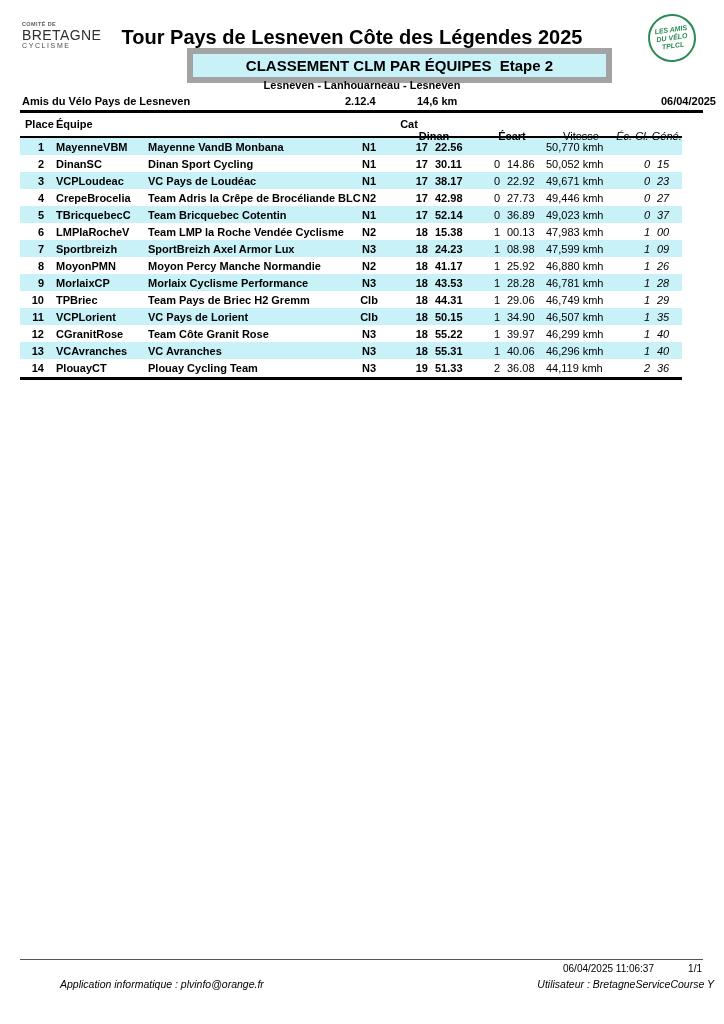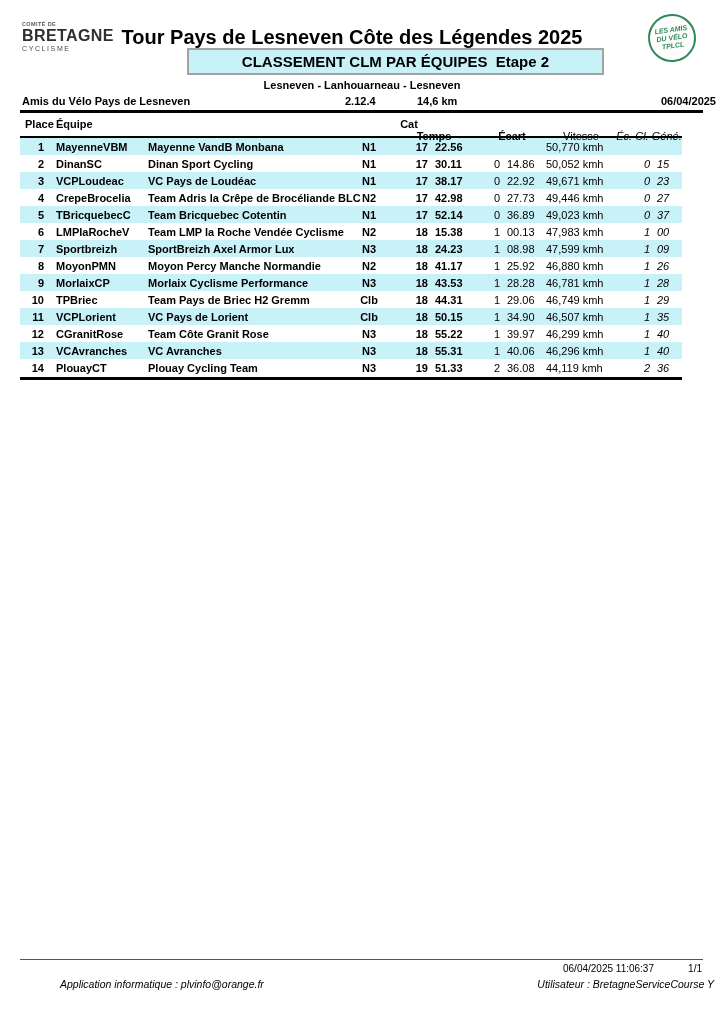--- a/index.html
+++ b/index.html
@@ -2,30 +2,30 @@
 <html style="--hl: #c8f2f8;"><head>
 <meta charset="utf-8">
 <style>
   html,body{margin:0;padding:0;background:#fff;}
   .page{position:relative;width:724px;height:1024px;background:#fff;overflow:hidden;
         font-family:"Liberation Sans","DejaVu Sans",sans-serif;color:#000;}
 
   
   .org-logo{position:absolute;left:22px;top:22px;line-height:1.05;color:#3c3c3c;}
   .org-logo .l1{font-size:5.5px;letter-spacing:.4px;font-weight:bold;color:#5a5a5a;}
-  .org-logo .l2{font-size:16px;font-weight:bold;letter-spacing:.4px;color:#2f2f2f;}
+  .org-logo .l2{font-size:14px;font-weight:normal;letter-spacing:.4px;color:#2f2f2f;}
   .org-logo .l3{font-size:7px;letter-spacing:1.6px;color:#4a4a4a;}
   .doc-title{position:absolute;left:60px;right:80px;top:26px;text-align:center;
              font-size:20px;font-weight:bold;white-space:nowrap;}
   .event-logo{position:absolute;right:28px;top:14px;width:44px;height:44px;border:2px solid #2e8b57;
               border-radius:50%;display:flex;flex-direction:column;align-items:center;justify-content:center;
               transform:rotate(-8deg);background:#fdfefd;}
   .event-logo span{font-size:7px;font-style:italic;font-weight:bold;color:#2e8b57;line-height:1.15;}
 
-  .banner{position:absolute;left:187px;top:48px;width:413px;height:23px;border:2px solid #a3a3a3;
+  .banner{position:absolute;left:187px;top:48px;width:413px;height:23px;border:6px solid #a3a3a3;
           background:var(--hl,#c8f2f8);text-align:center;line-height:23px;font-size:15px;
           font-weight:bold;white-space:pre;}
   .course{position:absolute;left:0;right:0;top:79px;text-align:center;font-size:11px;font-weight:bold;}
   .info-row{position:absolute;left:22px;right:6px;top:95px;height:13px;font-size:11px;font-weight:bold;}
   .info-org{position:absolute;left:0;top:0;}
   .info-code{position:absolute;left:323px;top:0;}
   .info-dist{position:absolute;left:395px;top:0;}
   .info-date{position:absolute;right:2px;top:0;}
   .thick-line{position:absolute;left:20px;top:110px;width:683px;height:3px;background:#000;}
 
@@ -97,21 +97,21 @@
   </div>
 
   <div class="thick-line"></div>
 
   <div class="rtable">
     <div class="t-head">
       <div class="h-place">Place</div>
       <div class="h-equipe">Équipe</div>
       <div></div>
       <div class="h-cat">Cat</div>
-      <div class="h-temps">Temps</div>
+      <div class="h-temps">Dinan</div>
       <div class="h-ecart">Écart</div>
       <div class="h-vit">Vitesse</div>
       <div class="h-ec">Éc. Cl. Géné.</div>
     </div>
     <div class="t-body">
         <div class="t-row hl">
           <div class="cell c-place">1</div>
           <div class="cell c-code">MayenneVBM</div>
           <div class="cell c-name">Mayenne VandB Monbana</div>
           <div class="cell c-cat">N1</div>

